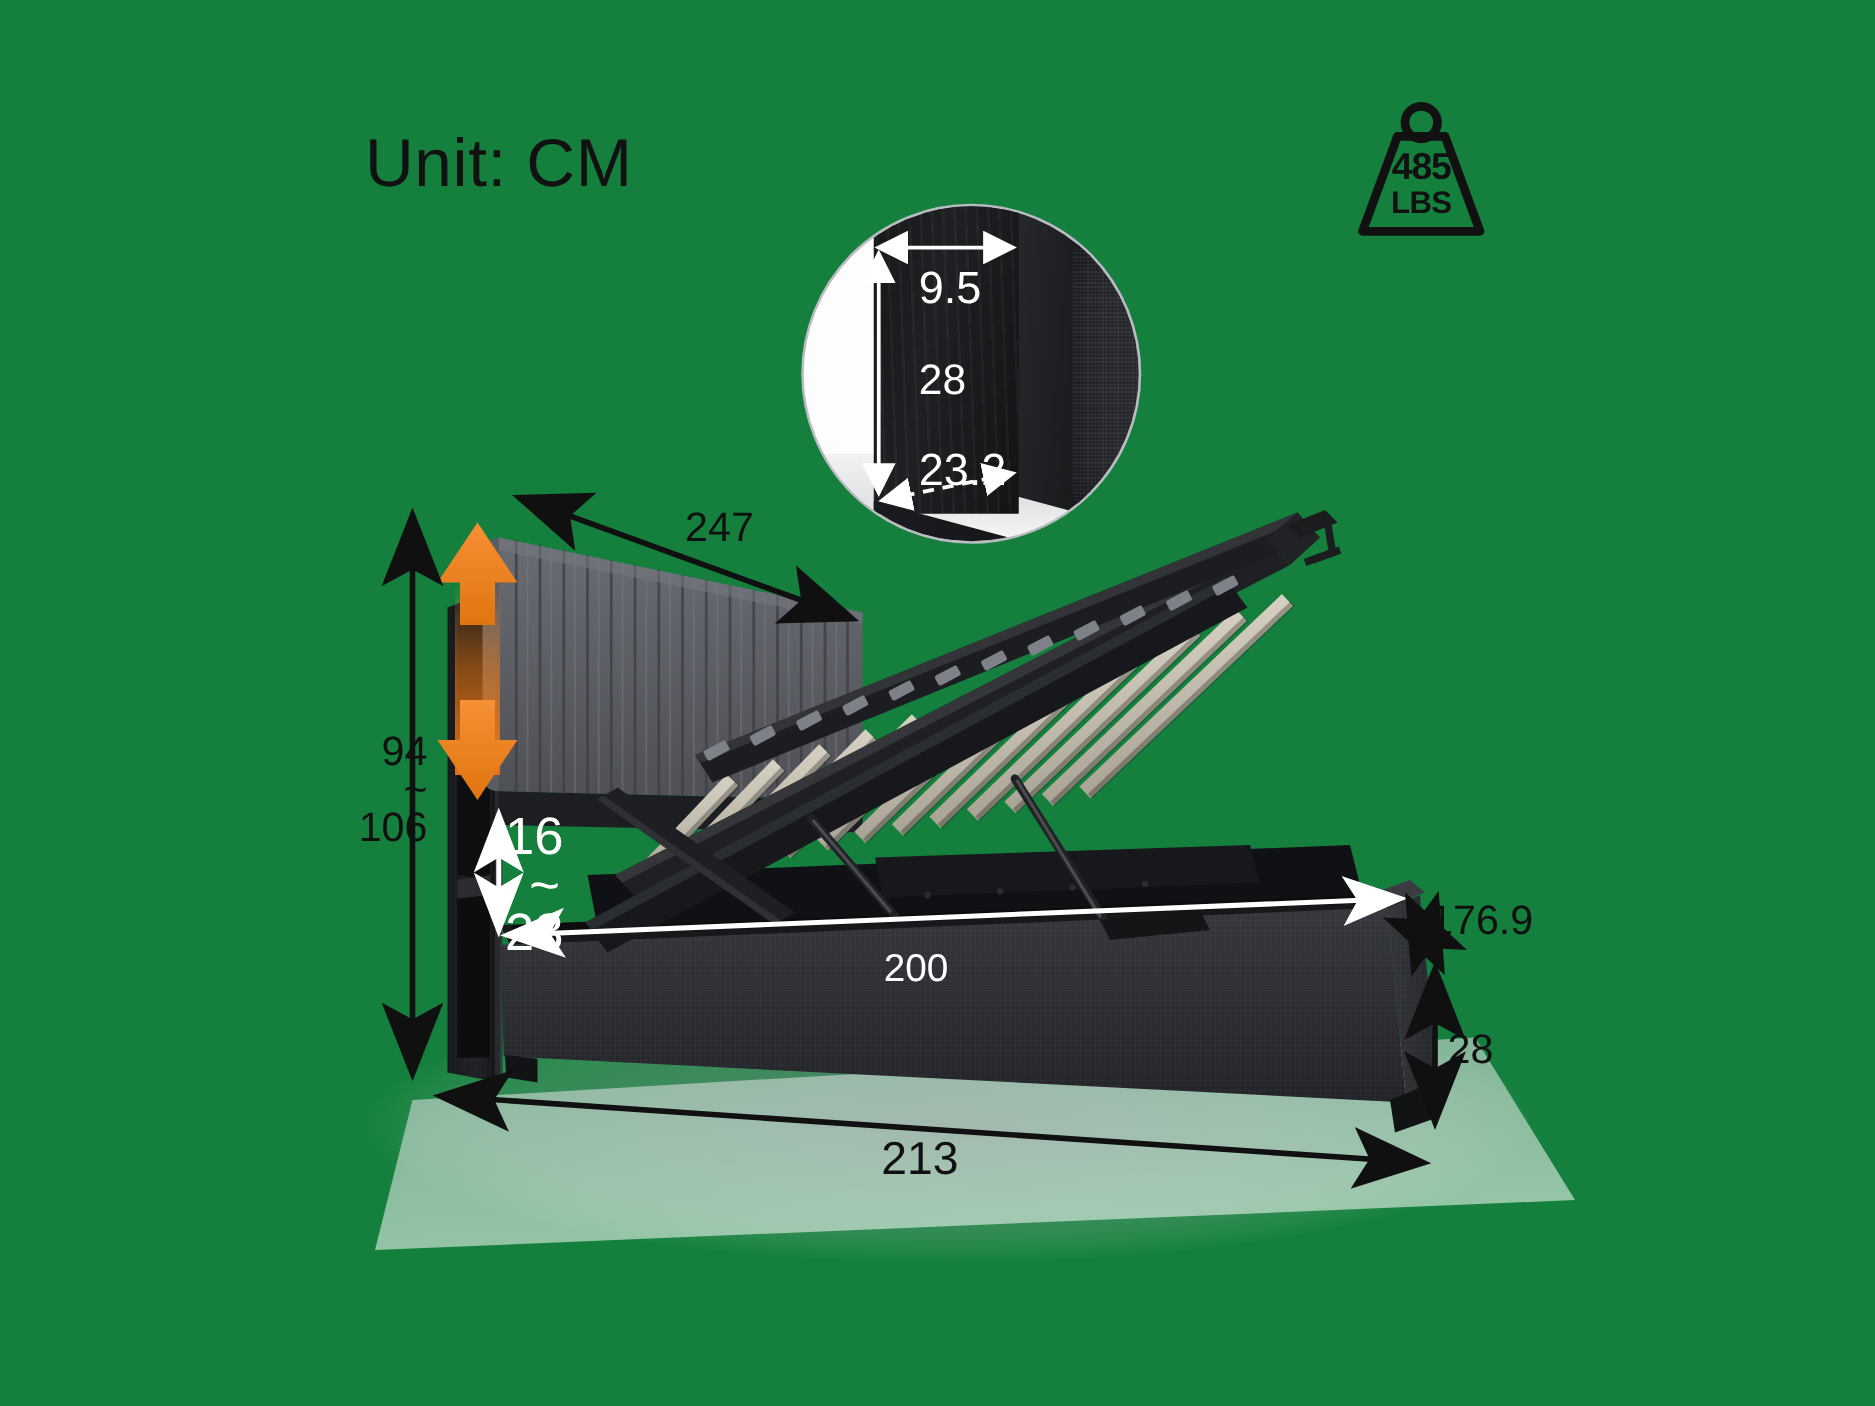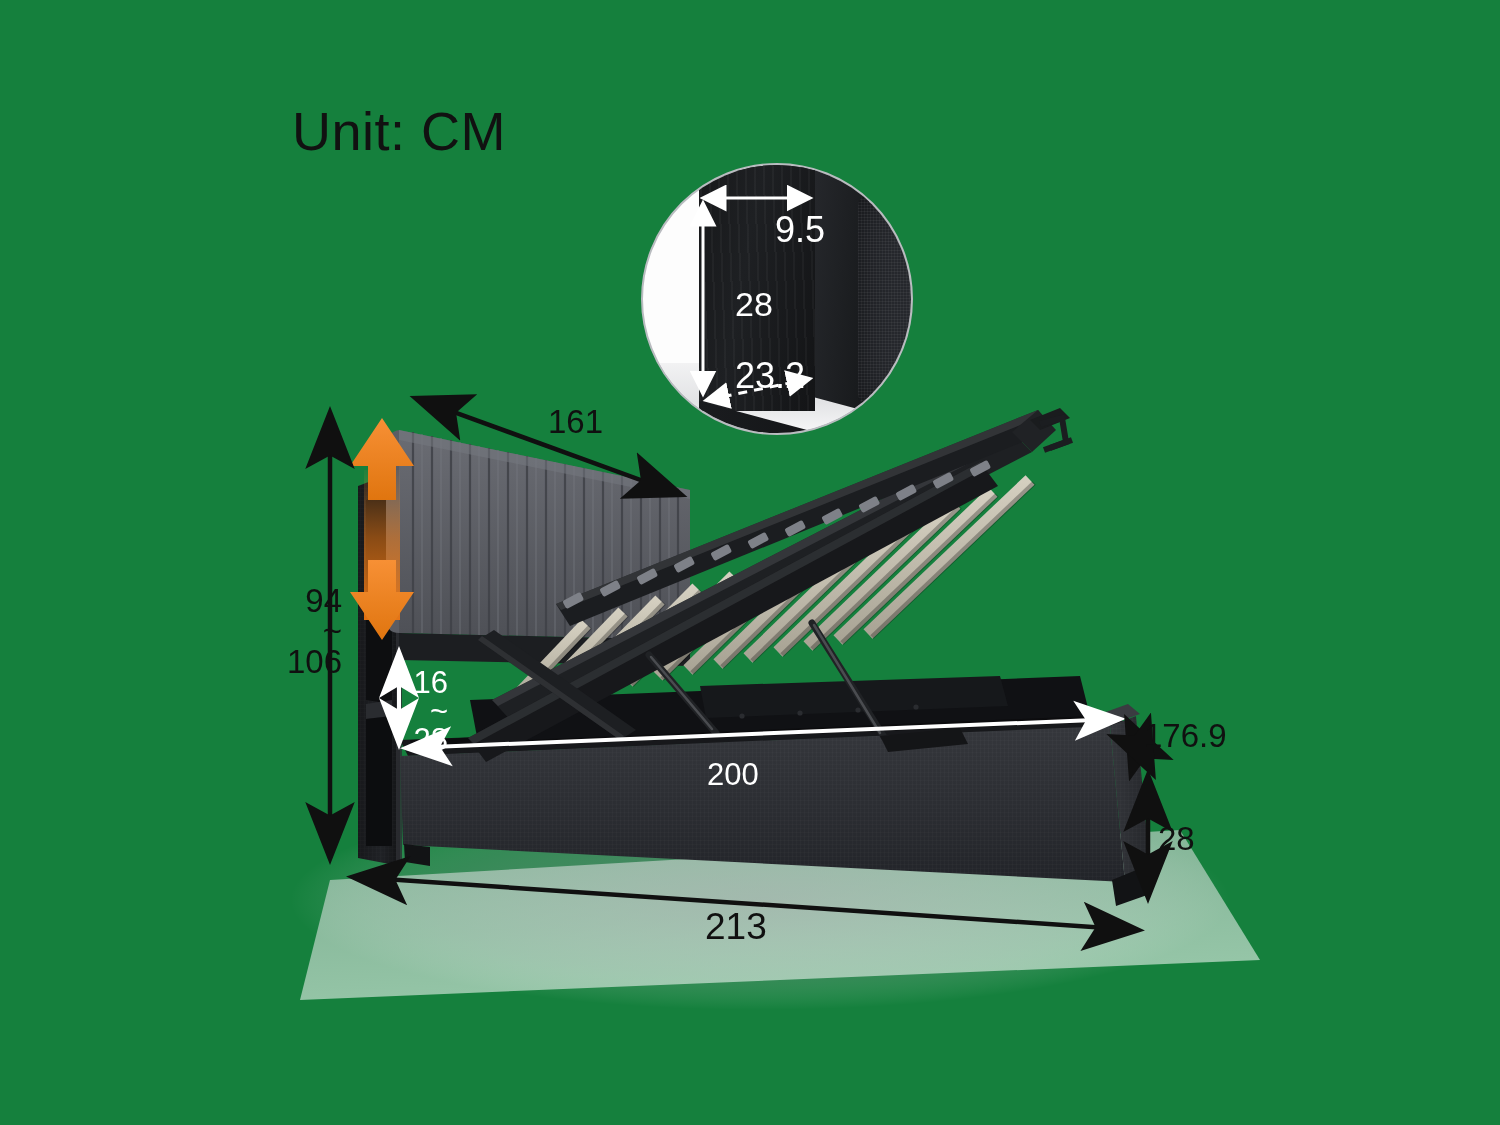--- a/index.html
+++ b/index.html
@@ -35,40 +35,48 @@
          background:#26282b;transform:skewX(-34deg);transform-origin:left bottom;}
   #inset .woodside{position:absolute;left:170px;top:-16px;width:56px;height:248px;
          background:linear-gradient(95deg,#26282c,#16181a);transform:skewY(15deg);transform-origin:left top;}
   #inset .woodfoot{position:absolute;left:56px;top:236px;width:172px;height:22px;
          background:linear-gradient(95deg,#1a1c1f,#111214);transform:skewY(15deg);transform-origin:left top;}
   #inset .fabric{position:absolute;left:215px;top:26px;width:150px;height:216px;border-radius:16px 0 0 14px;
          background:#26282d;box-shadow:inset 0 0 40px rgba(0,0,0,.55);}
   #inset .fabric:after{content:"";position:absolute;inset:0;border-radius:16px 0 0 14px;
          background:repeating-linear-gradient(0deg,rgba(255,255,255,.05) 0 1px,rgba(0,0,0,0) 1px 3px),
                     repeating-linear-gradient(90deg,rgba(255,255,255,.045) 0 1px,rgba(0,0,0,0) 1px 3px);}
-  #inset .t95{position:absolute;left:92px;top:44px;font-size:36px;color:#fff;font-weight:400;margin-left:40px;}
+  #inset .t95{position:absolute;left:92px;top:44px;font-size:36px;color:#fff;font-weight:400;}
   #inset .t28{position:absolute;left:92px;top:120px;font-size:34px;color:#fff;font-weight:400;}
   #inset .t165{position:absolute;left:92px;top:190px;font-size:36px;color:#fff;font-weight:400;}
 
   
   #d-161{left:548px;top:405px;font-size:33px;}
   #d-94{left:268px;top:586px;font-size:33px;width:74px;}
-  #d-1628{left:404px;top:650px;font-size:31px;width:44px;color:#fff;margin-top:19px;}
+  #d-1628{left:404px;top:650px;font-size:42px;width:44px;color:#fff;}
   #d-200{left:707px;top:759px;font-size:31px;color:#fff;}
   #d-1605{left:1144px;top:719px;font-size:33px;}
   #d-28{left:1158px;top:822px;font-size:33px;}
   #d-213{left:705px;top:908px;font-size:37px;}
 </style>
 </head>
 <body>
 
 <div id="stage">
 
   <div class="lbl blk" id="unit-title">Unit: CM</div>
 
+  <div id="weight-badge">
+    <svg width="118" height="110" viewBox="0 0 118 110">
+      <circle cx="59" cy="16" r="13" fill="none" stroke="#111" stroke-width="7"></circle>
+      <path d="M40 27 L78 27 L106 103 L12 103 Z" fill="none" stroke="#111" stroke-width="7" stroke-linejoin="round"></path>
+    </svg>
+    <div class="wtxt w1">485</div>
+    <div class="wtxt w2">LBS</div>
+  </div>
 
   <div id="inset">
     <div class="floor"></div>
     <div class="woodtop"></div>
     <div class="woodside"></div>
     <div class="wood"></div>
     <div class="woodfoot"></div>
     <div class="fabric"></div>
 
     <svg width="268" height="268" viewBox="0 0 268 268">
@@ -347,21 +355,21 @@
       <line x1="408" y1="748" x2="1118" y2="719" stroke="#ffffff" stroke-width="4" marker-start="url(#aLw)" marker-end="url(#aRw)"></line>
 
       <line x1="1128" y1="722" x2="1152" y2="772" stroke="#101010" stroke-width="4.5" marker-start="url(#aL)" marker-end="url(#aR)"></line>
 
       <line x1="1148" y1="778" x2="1148" y2="895" stroke="#101010" stroke-width="4.5" marker-start="url(#aL)" marker-end="url(#aR)"></line>
 
       <line x1="355" y1="877" x2="1136" y2="930" stroke="#101010" stroke-width="4.5" marker-start="url(#aL)" marker-end="url(#aR)"></line>
     </g>
   </svg>
 
-  <div class="lbl blk" id="d-161">161</div>
+  <div class="lbl blk" id="d-161">247</div>
   <div class="stack blk" id="d-94">94
 ~
 106</div>
   <div class="stack wht" id="d-1628">16
 ~
 28</div>
   <div class="lbl wht" id="d-200">200</div>
   <div class="lbl blk" id="d-1605">176.9</div>
   <div class="lbl blk" id="d-28">28</div>
   <div class="lbl blk" id="d-213">213</div>

